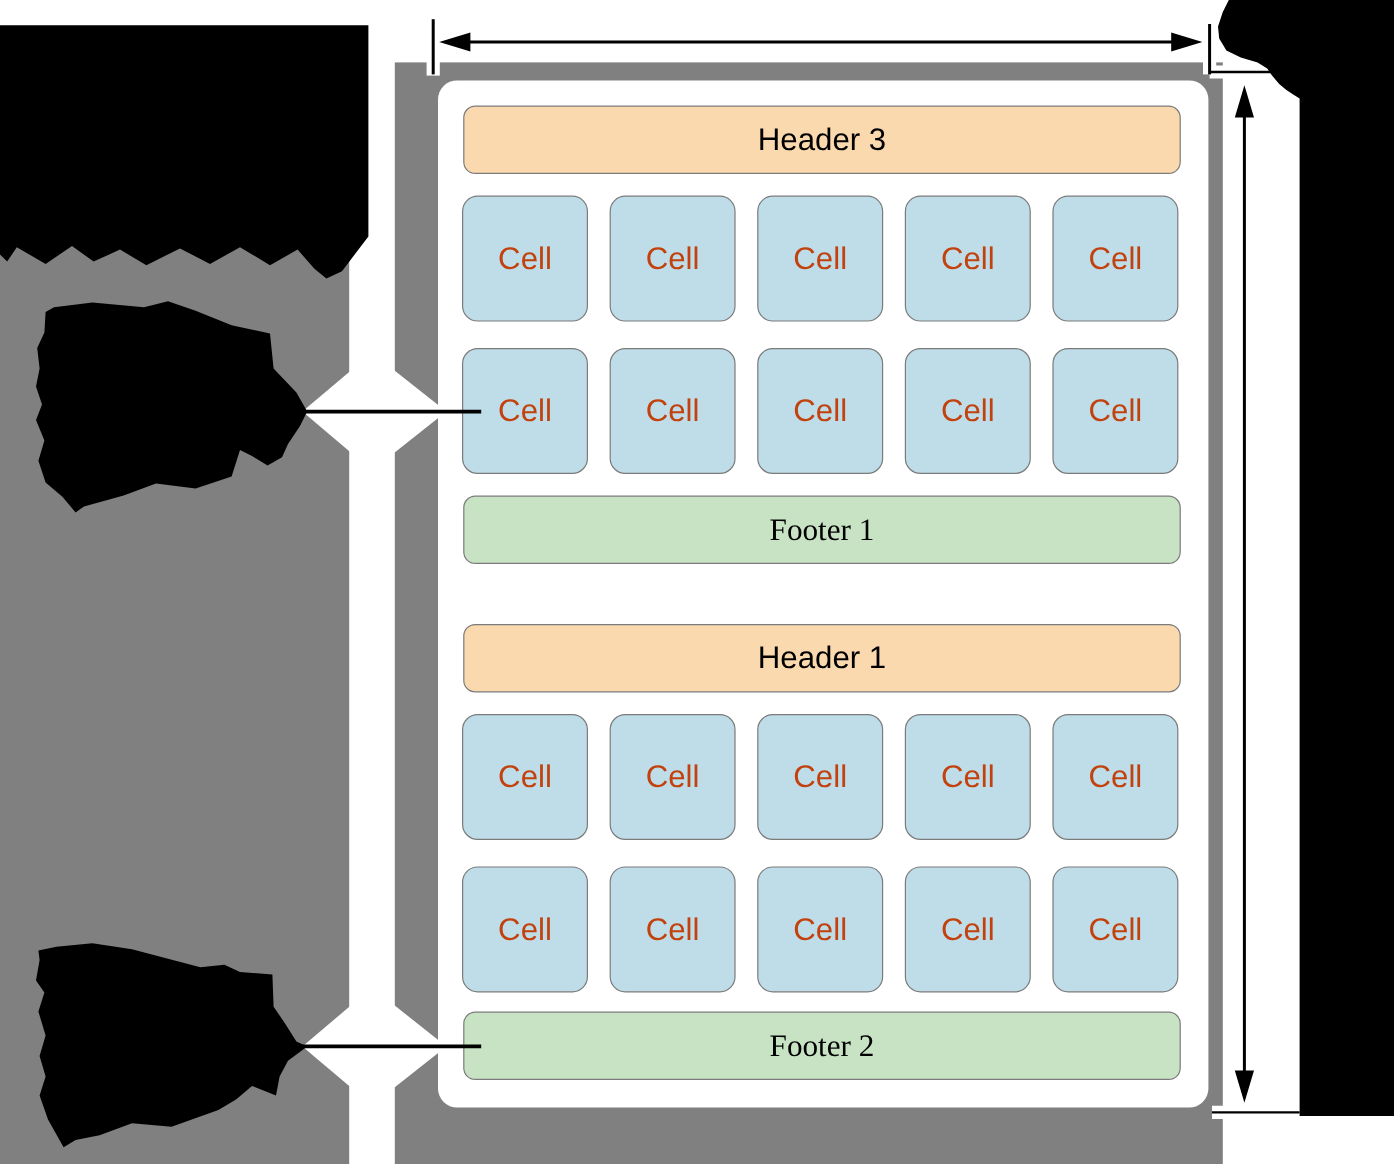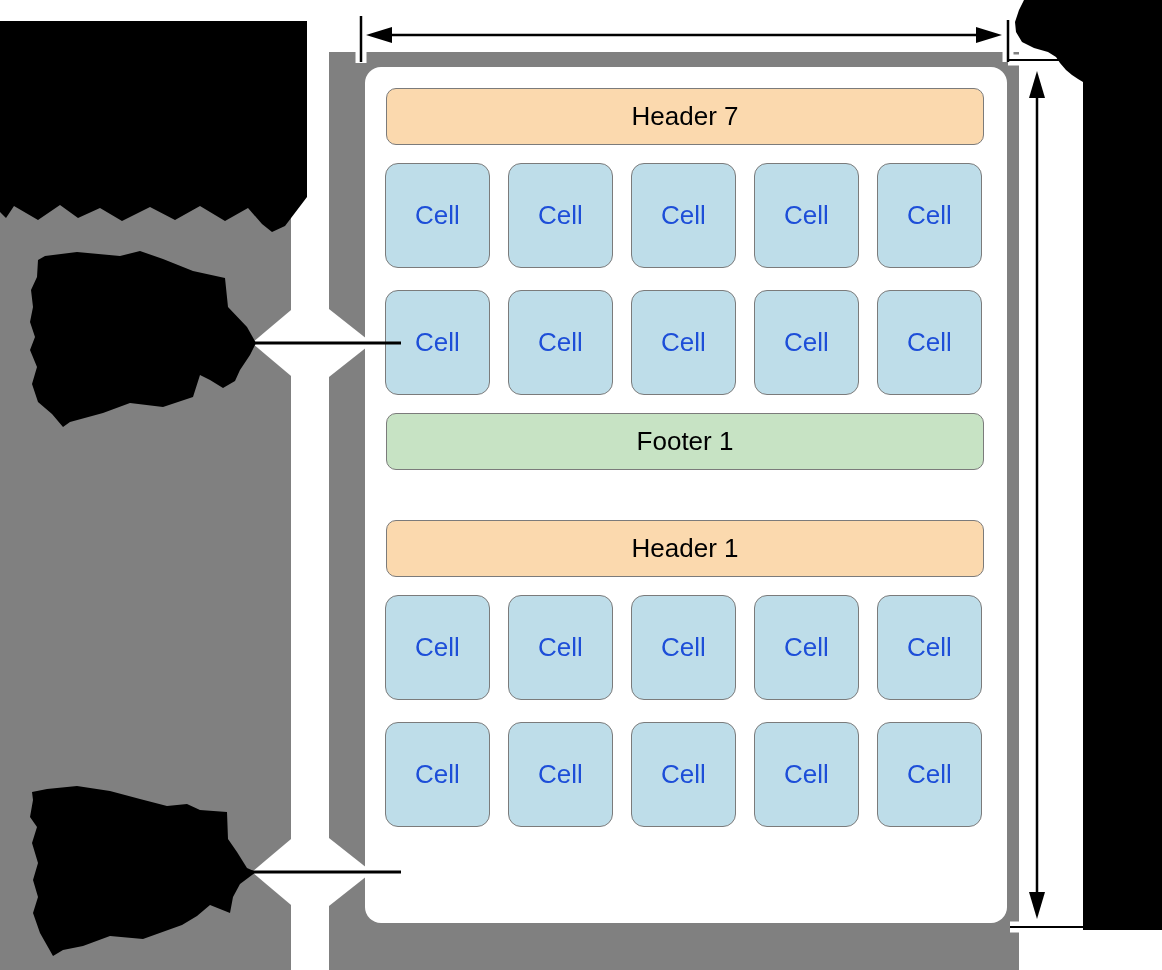--- a/index.html
+++ b/index.html
@@ -13,48 +13,48 @@
   
   .panel{position:absolute;left:365px;top:67px;width:642px;height:856px;background:var(--panel-white);border-radius:16px;}
   
   .bar{
     position:absolute;left:21px;width:596px;height:55px;border-radius:10px;
     border:1.5px solid var(--border-gray);
     display:flex;align-items:center;justify-content:center;
     font-size:26px;color:#000;
   }
   .bar.header{background:var(--header-orange);}
-  .bar.footer{background:var(--footer-green);}
+  .bar.footer{background:var(--footer-green);font-family:Liberation Serif, serif;}
   .hdr1{top:21px}
   .ftr1{top:346px}
   .hdr2{top:453px}
   .ftr2{top:776px}
   
   .cell{
     position:absolute;width:103px;height:103px;border-radius:13px;
     background:var(--cell-blue);border:1.5px solid var(--border-gray);
     display:flex;align-items:center;justify-content:center;
-    font-size:26px;color:#1d4ed8;
+    font-size:26px;color:#c2410c;
   }
   .r1{top:96px}.r2{top:223px}.r3{top:528px}.r4{top:655px}
   .c1{left:20px}.c2{left:143px}.c3{left:266px}.c4{left:389px}.c5{left:512px}
   
   .overlay{position:absolute;left:0;top:0;width:1162px;height:970px;pointer-events:none;}
 </style>
 </head>
 <body>
 
 <div class="stage">
 
   <div class="left-gray"></div>
   <div class="cv-gray"></div>
 
   <div class="panel">
 
-    <div class="bar header hdr1">Header 7</div>
+    <div class="bar header hdr1">Header 3</div>
 
     <div class="cell r1 c1">Cell</div>
     <div class="cell r1 c2">Cell</div>
     <div class="cell r1 c3">Cell</div>
     <div class="cell r1 c4">Cell</div>
     <div class="cell r1 c5">Cell</div>
 
     <div class="cell r2 c1">Cell</div>
     <div class="cell r2 c2">Cell</div>
     <div class="cell r2 c3">Cell</div>
@@ -70,20 +70,21 @@
     <div class="cell r3 c3">Cell</div>
     <div class="cell r3 c4">Cell</div>
     <div class="cell r3 c5">Cell</div>
 
     <div class="cell r4 c1">Cell</div>
     <div class="cell r4 c2">Cell</div>
     <div class="cell r4 c3">Cell</div>
     <div class="cell r4 c4">Cell</div>
     <div class="cell r4 c5">Cell</div>
 
+    <div class="bar footer ftr2">Footer 2</div>
   </div>
 
   <svg class="overlay" viewBox="0 0 1162 970" xmlns="http://www.w3.org/2000/svg">
 
     <g fill="#ffffff" stroke="#ffffff">
       <polygon points="252,343 310,294 372,343 310,392" stroke="none"></polygon>
       <polygon points="252,872 310,823 372,872 310,921" stroke="none"></polygon>
       <line x1="361" y1="16" x2="361" y2="63" stroke-width="11"></line>
       <line x1="1008" y1="20" x2="1008" y2="62" stroke-width="11"></line>
       <line x1="1008" y1="60" x2="1065" y2="60" stroke-width="11"></line>

